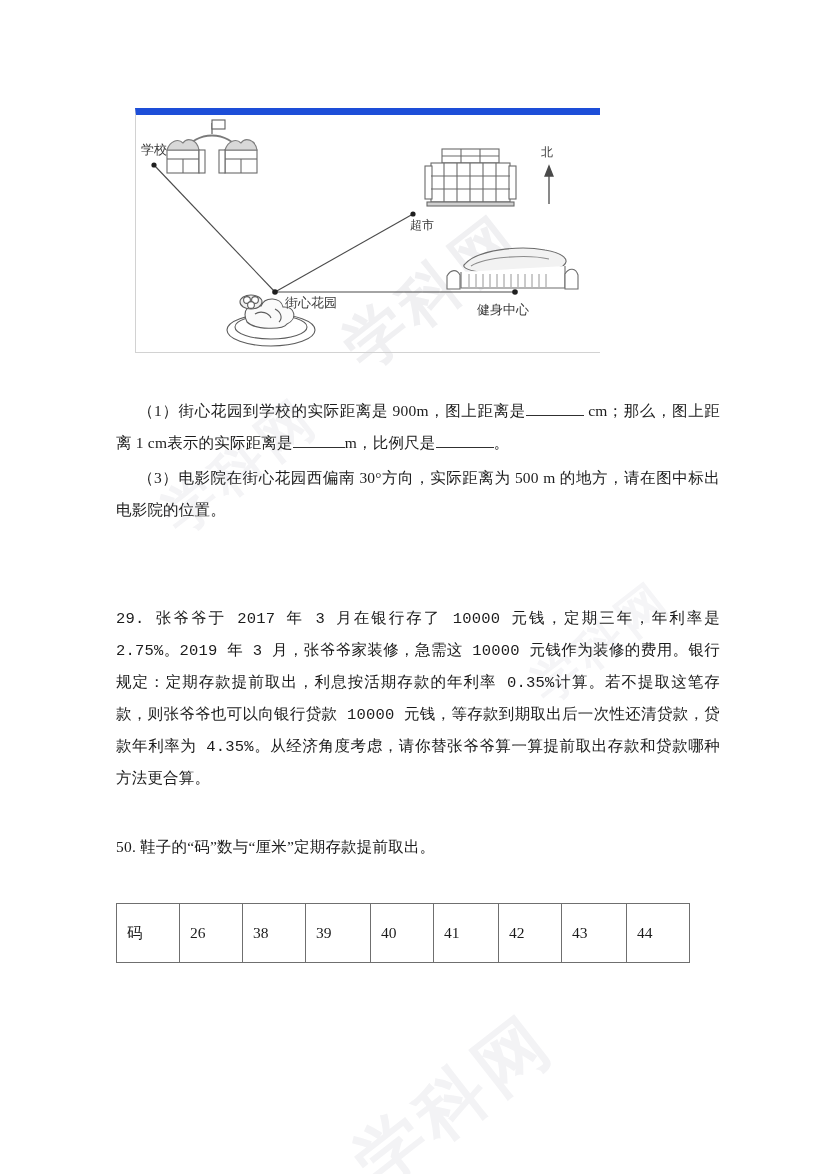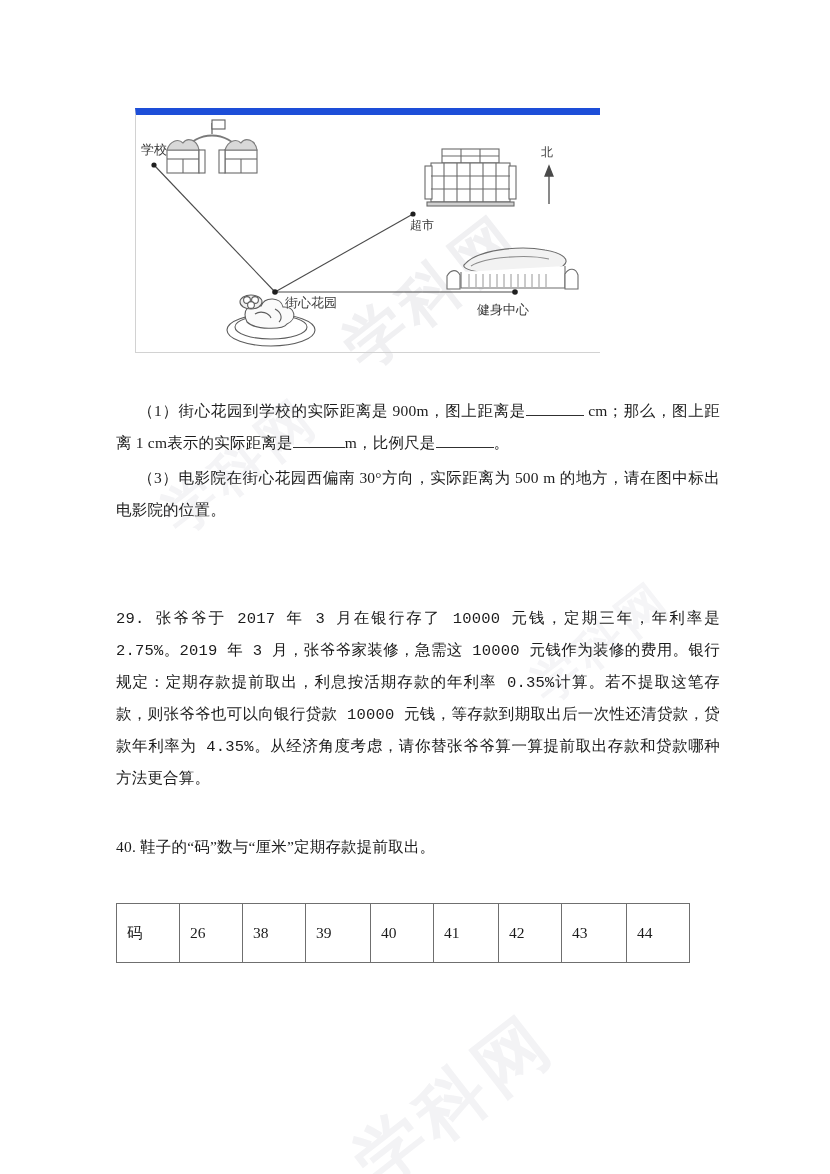--- a/index.html
+++ b/index.html
@@ -236,21 +236,21 @@
 
     <p class="para indent q-text">（3）电影院在街心花园西偏南 30°方向，实际距离为 500 m 的地方，请在图中标出电影院的位置。</p>
   </div>
 
   <div class="text-block" style="top: 600px; font-family: Liberation Mono, monospace;">
     <p class="para q-text"><span>29.</span>
       <span>张爷爷于 2017 年 3 月在银行存了 10000 元钱，定期三年，年利率是 2.75%。2019 年 3 月，张爷爷家装修，急需这 10000 元钱作为装修的费用。银行规定：定期存款提前取出，利息按活期存款的年利率 0.35%计算。若不提取这笔存款，则张爷爷也可以向银行贷款 10000 元钱，等存款到期取出后一次性还清贷款，贷款年利率为 4.35%。从经济角度考虑，请你替张爷爷算一算提前取出存款和贷款哪种方法更合算。</span></p>
   </div>
 
   <div class="text-block" style="top: 828px;">
-    <p class="para q-text"><span>40.</span>
+    <p class="para q-text"><span>50.</span>
       <span>鞋子的“码”数与“厘米”定期存款提前取出。</span></p>
   </div>
 
   <div class="size-table-wrap">
     <table class="size-table">
       <tbody>
         <tr>
           <td class="head-cell">码</td>
           <td class="data-cell">26</td>
           <td class="data-cell">38</td>

